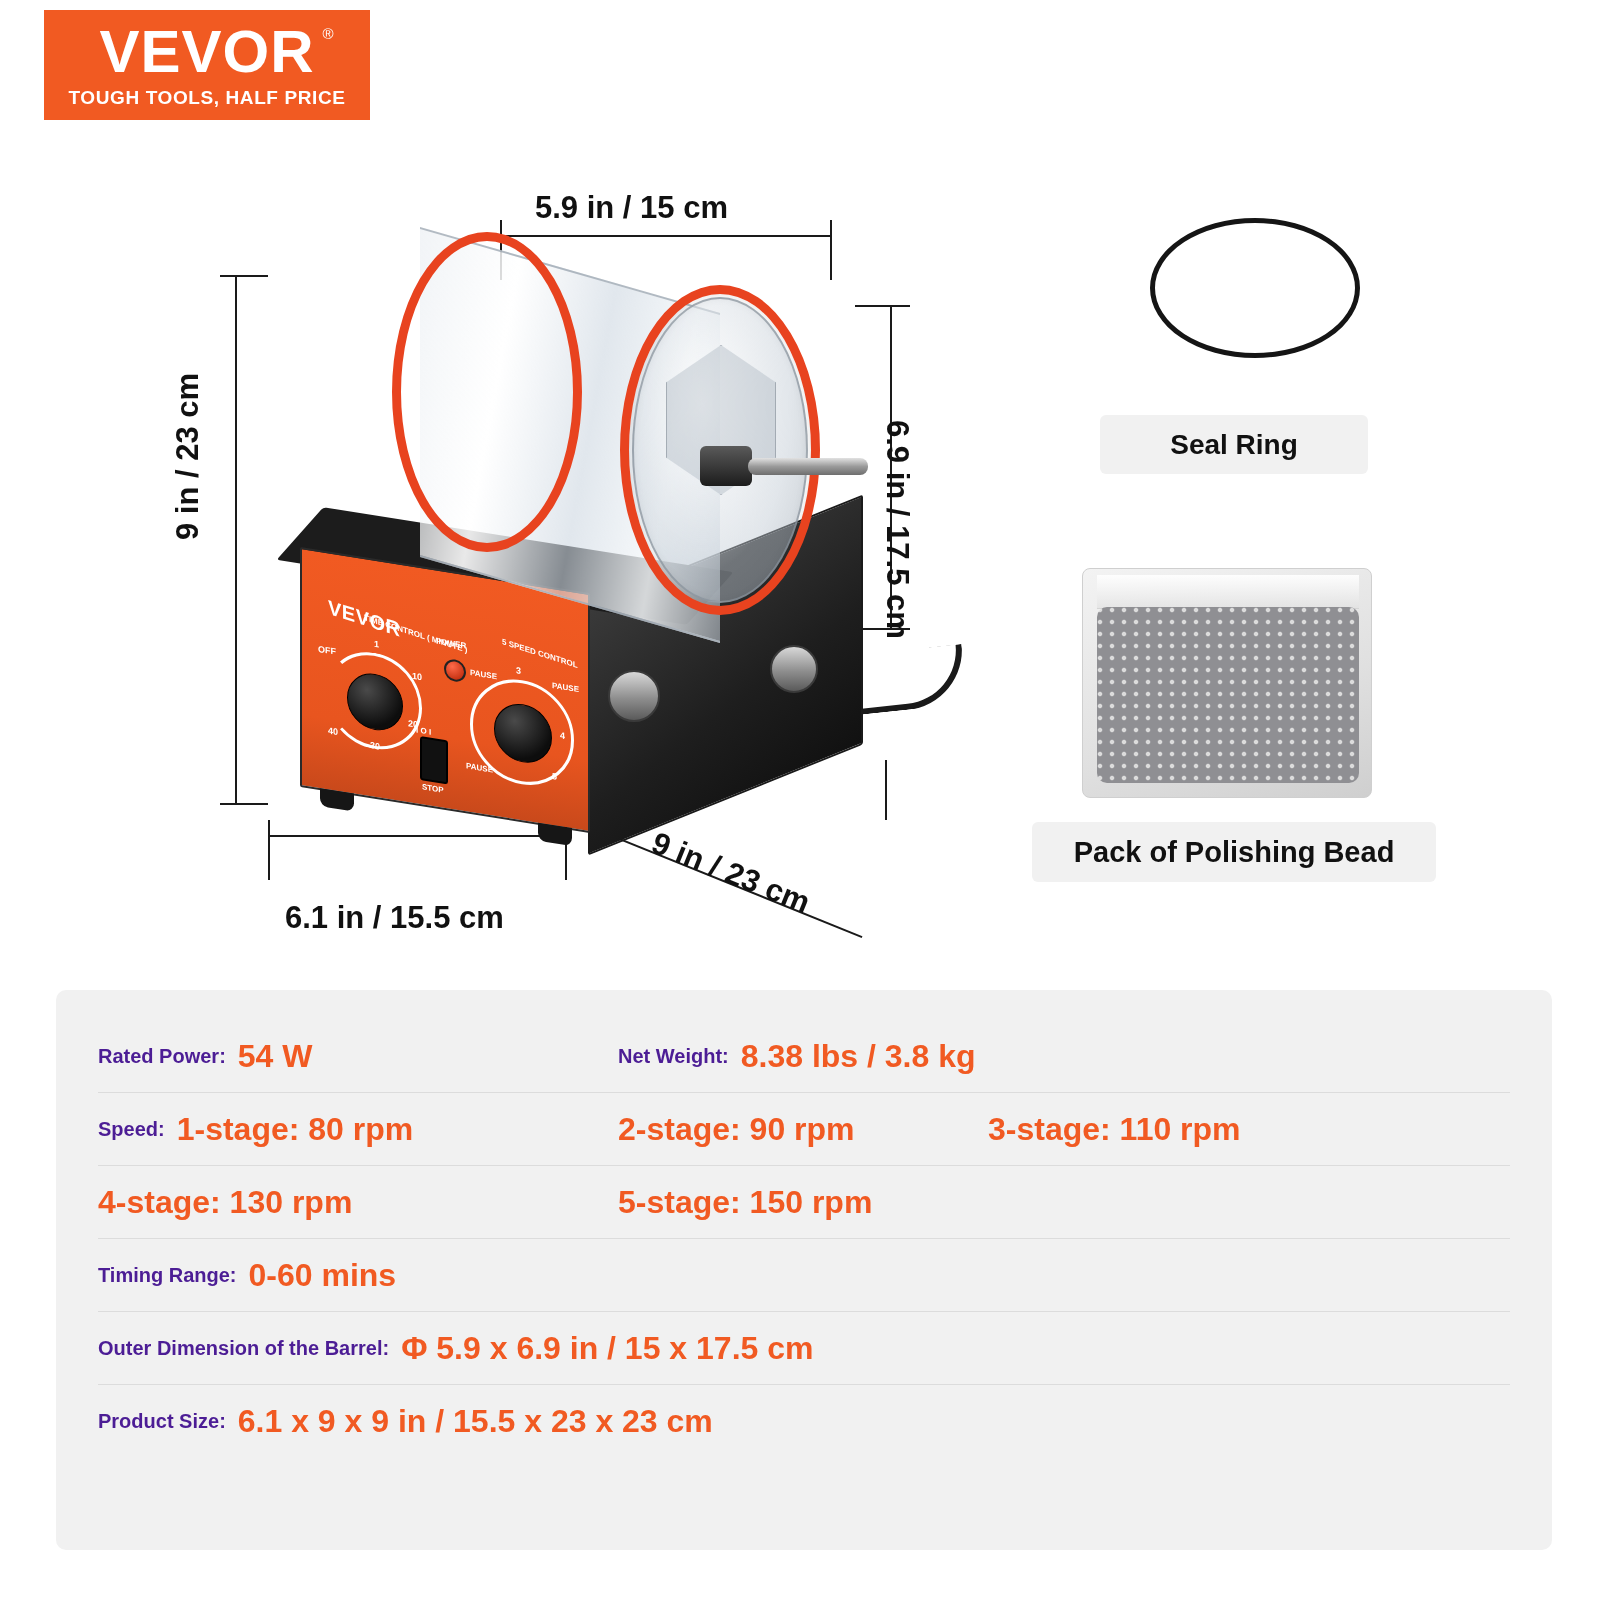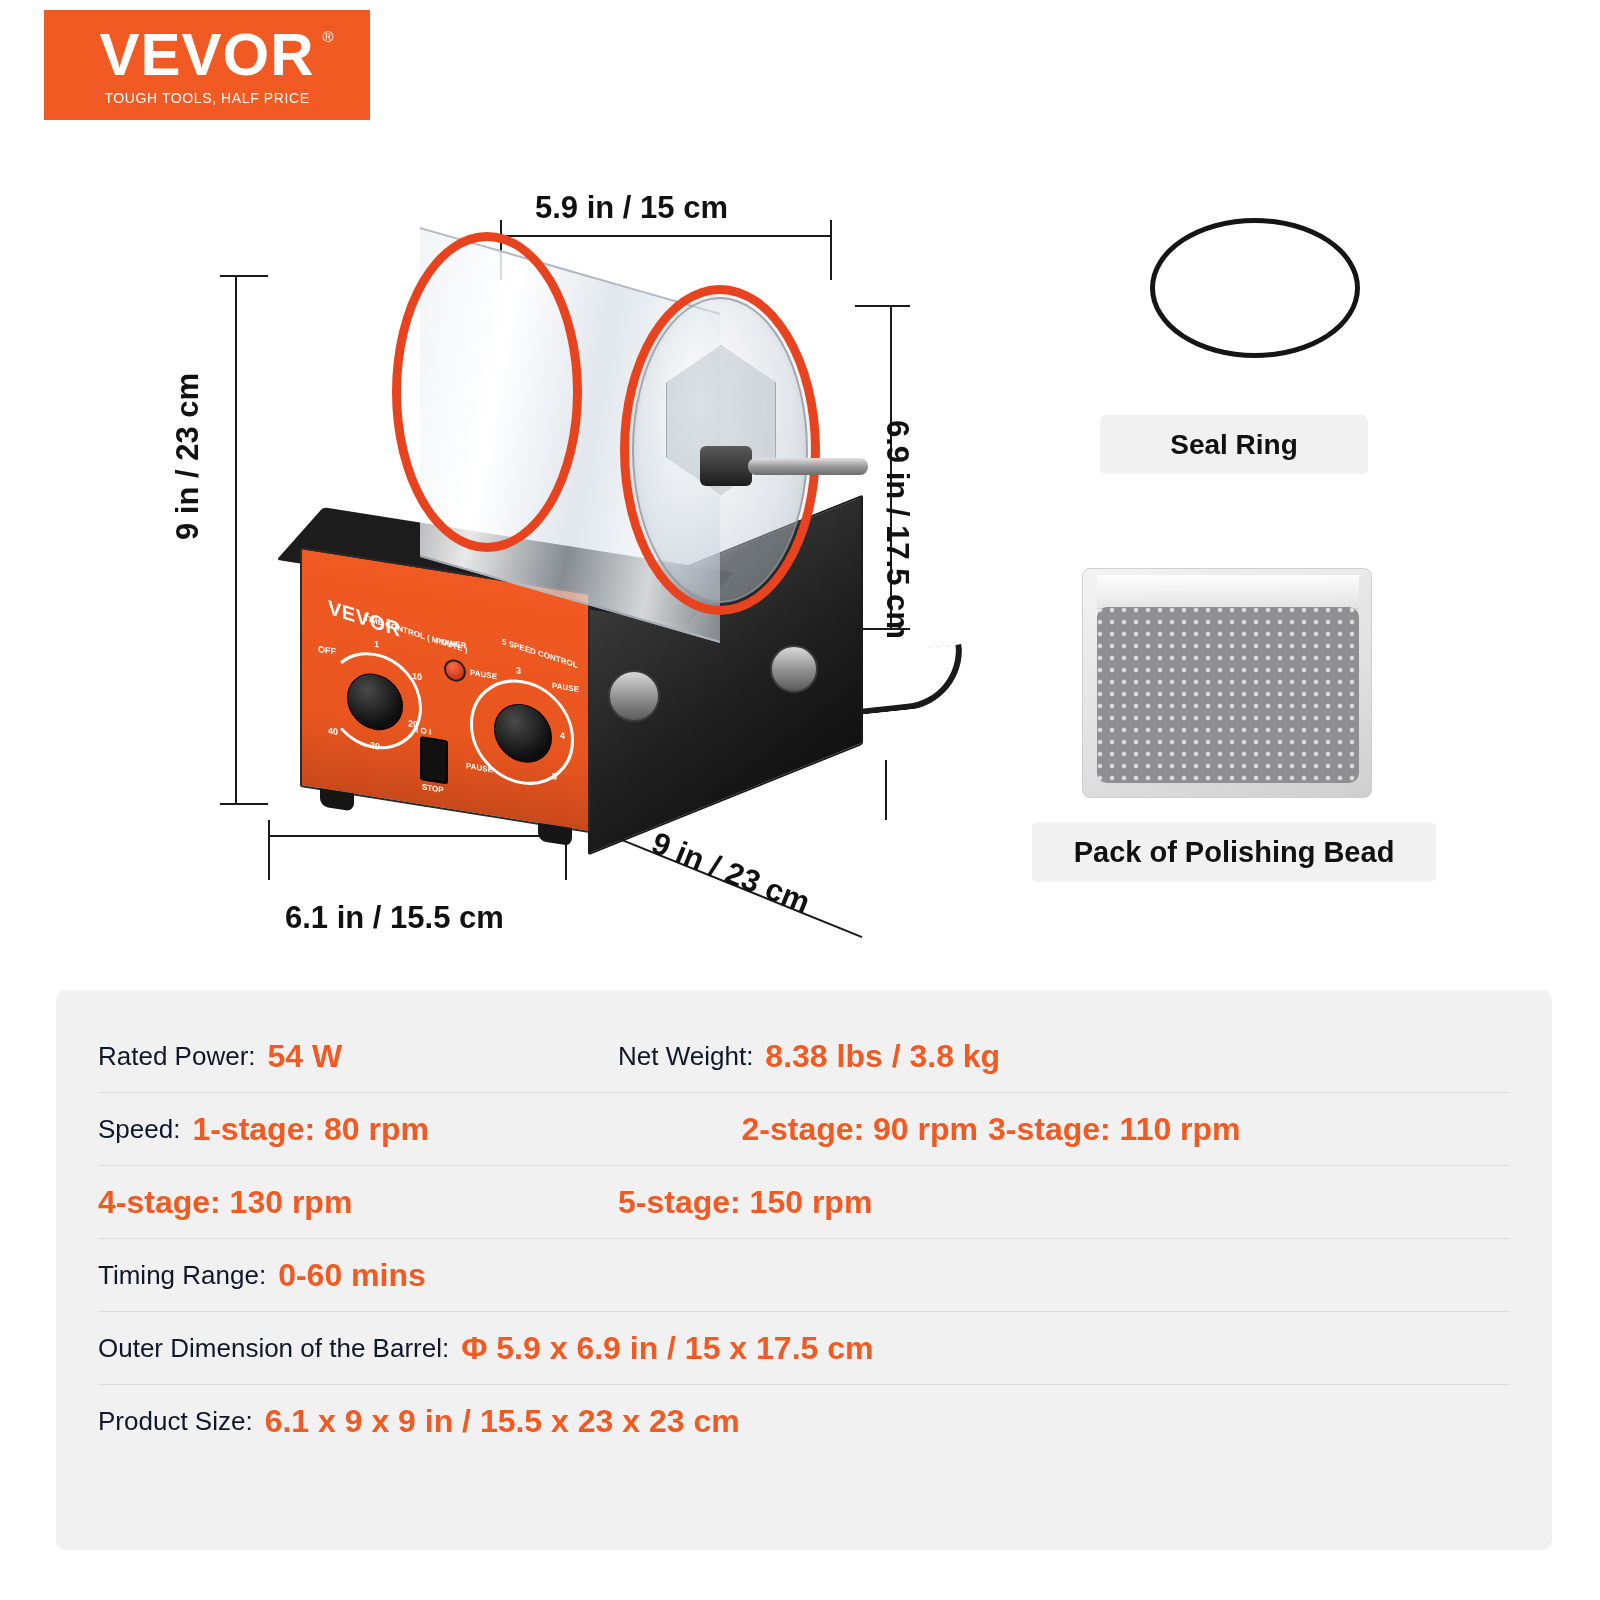--- a/index.html
+++ b/index.html
@@ -27,22 +27,22 @@
     letter-spacing: 1px;
     line-height: 1;
     position: relative;
   }
   .logo-reg {
     position: absolute; right: -20px; top: 4px;
     font-size: 15px; font-weight: normal;
   }
   .logo-tag {
     color: #ffffff;
-    font-size: 14px;
-    font-weight: normal;
+    font-size: 19px;
+    font-weight: bold;
     letter-spacing: 0.6px;
     margin-top: 5px;
   }
 
   
   .hero { position: absolute; left: 0; top: 120px; width: 1000px; height: 840px; }
 
   .dim-label {
     position: absolute;
     font-size: 31px;
@@ -241,21 +241,21 @@
     border-radius: 10px;
     padding: 30px 42px;
   }
   .spec-row {
     display: flex; align-items: center;
     height: 73px;
     border-bottom: 1px solid #DCDCDC;
     gap: 10px;
   }
   .spec-row:last-child { border-bottom: none; text-align: right; }
-  .lbl { font-size: 26px; font-weight: normal; color: #0f172a; white-space: nowrap; }
+  .lbl { font-size: 20px; font-weight: bold; color: #4c1d95; white-space: nowrap; }
   .val { font-size: 32px; font-weight: bold; color: #F15A22; white-space: nowrap; }
   .seg { display: flex; align-items: center; gap: 12px; }
   .spread { justify-content: space-between; }
 </style>
 </head>
 <body>
 
 <div class="page">
 
   <div class="logo">
@@ -363,21 +363,21 @@
         <span class="lbl">Net Weight:</span>
         <span class="val">8.38 lbs / 3.8 kg</span>
       </div>
     </div>
 
     <div class="spec-row">
       <div class="seg" style="width:510px;">
         <span class="lbl">Speed:</span>
         <span class="val">1-stage: 80 rpm</span>
       </div>
-      <div class="seg" style="width:360px;justify-content:flex-end;">
+      <div class="seg" style="width:360px;">
         <span class="val">2-stage: 90 rpm</span>
       </div>
       <div class="seg">
         <span class="val">3-stage: 110 rpm</span>
       </div>
     </div>
 
     <div class="spec-row">
       <div class="seg" style="width:510px;">
         <span class="val">4-stage: 130 rpm</span>

